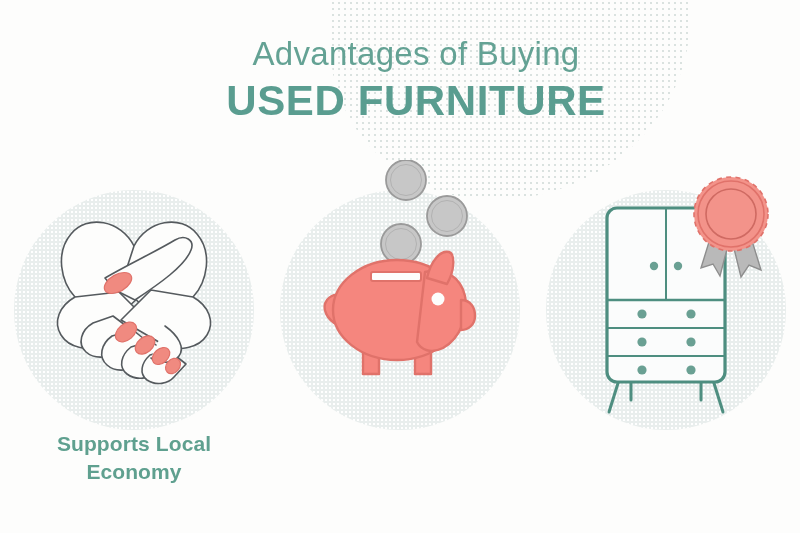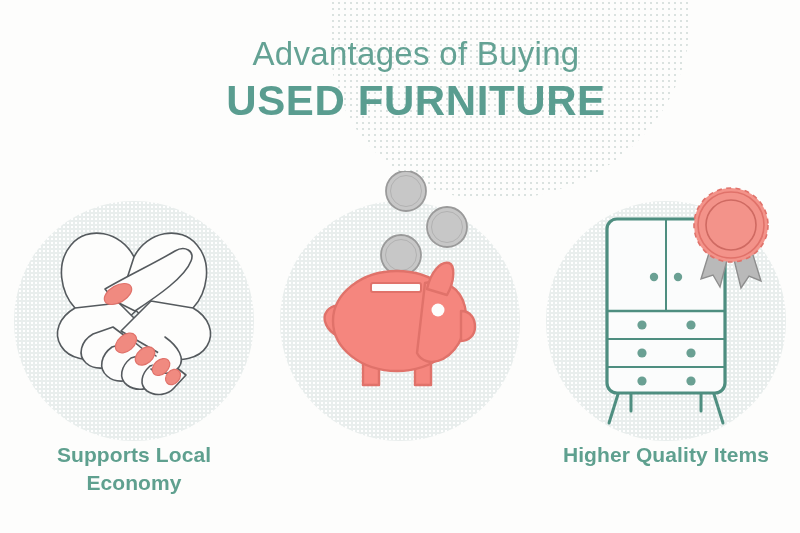--- a/index.html
+++ b/index.html
@@ -58,21 +58,21 @@
     font-weight: 700;
     letter-spacing: 0.6px;
     color: #5a9d90;
     line-height: 1.18;
     margin-top: 2px;
   }
 
   
   .cards {
     position: absolute;
-    top: 171px;
+    top: 160px;
     left: 0;
     width: 800px;
     display: flex;
     justify-content: center;
     align-items: flex-start;
     z-index: 3;
   }
   .card {
     width: 266px;
     display: flex;
@@ -260,16 +260,15 @@
           <path d="M204 58 L 220 110 L 208 105 L 200 117 L 187 64 Z"></path>
         </g>
 
         <g>
           <circle cx="190" cy="54" r="37" fill="#f3938a" stroke="#e0726a" stroke-width="1.6" stroke-dasharray="5 4.4"></circle>
           <circle cx="190" cy="54" r="33" fill="#f3938a" stroke="#e0726a" stroke-width="1.6"></circle>
           <circle cx="190" cy="54" r="25" fill="#f3938a" stroke="#cf6a62" stroke-width="1.6"></circle>
         </g>
       </svg>
     </div>
-    <div class="caption">Higher Quality Items</div>
   </div>
 
 </div>
 
 </body></html>

